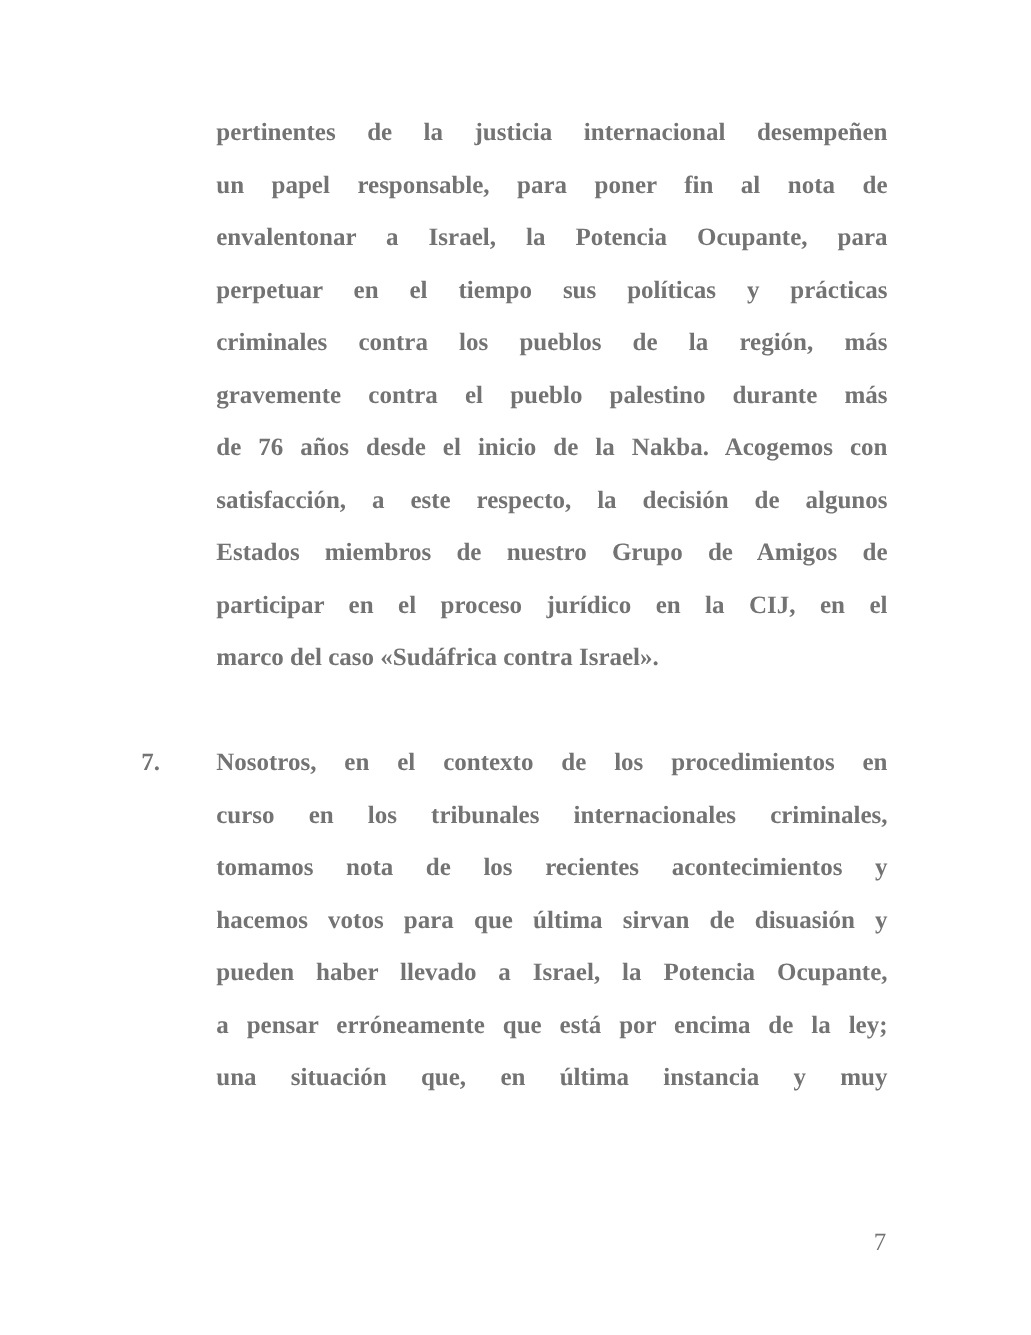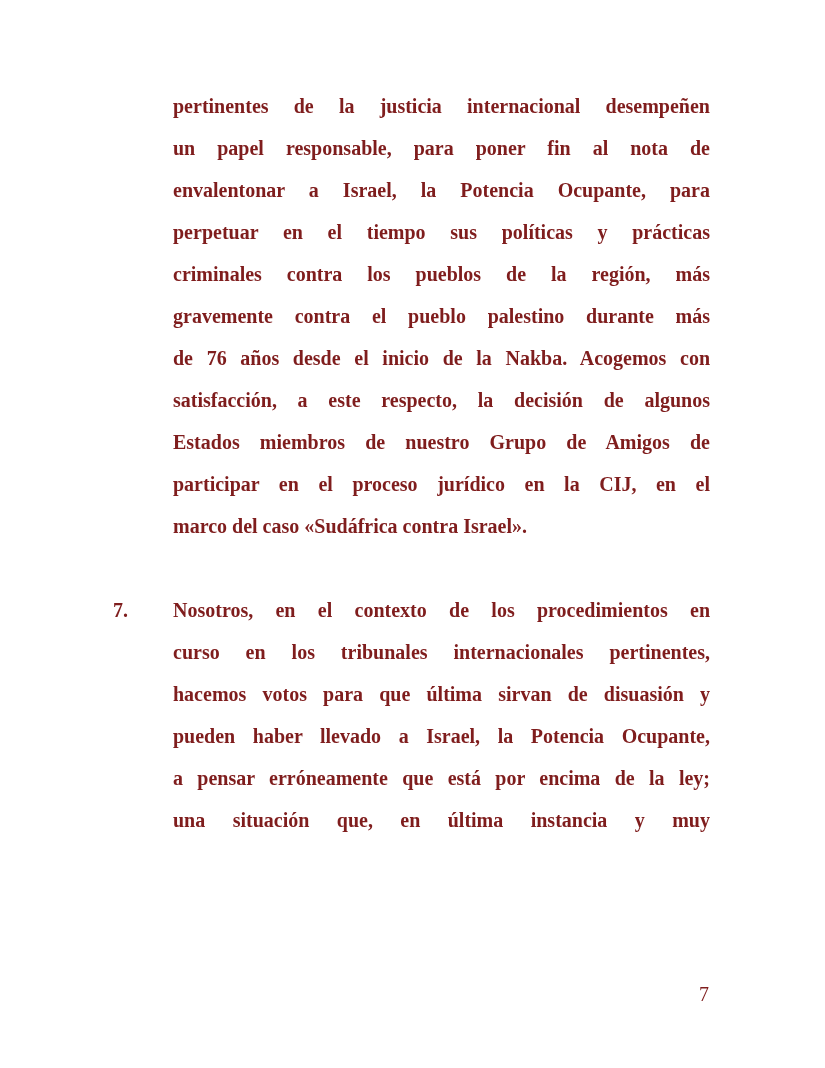--- a/index.html
+++ b/index.html
@@ -1,21 +1,21 @@
 <!DOCTYPE html>
 <html><head>
 <meta charset="utf-8">
 <style>
   html, body { margin: 0; padding: 0; }
   .page {
     position: relative;
     width: 825px;
     height: 1068px;
     background: #ffffff;
-    color: #7f1d1d;
+    color: #737373;
     font-family: "Liberation Serif", "DejaVu Serif", serif;
     overflow: hidden;
   }
   .content {
     position: absolute;
     left: 173px;
     top: 85px;
     width: 537px;
   }
   .para {
@@ -66,21 +66,22 @@
         <div class="line">gravemente contra el pueblo palestino durante más</div>
         <div class="line">de 76 años desde el inicio de la Nakba. Acogemos con</div>
         <div class="line">satisfacción, a este respecto, la decisión de algunos</div>
         <div class="line">Estados miembros de nuestro Grupo de Amigos de</div>
         <div class="line">participar en el proceso jurídico en la CIJ, en el</div>
         <div class="line final">marco del caso «Sudáfrica contra Israel».</div>
       </div>
       <div class="para">
         <span class="marker">7.</span>
         <div class="line">Nosotros, en el contexto de los procedimientos en</div>
-        <div class="line">curso en los tribunales internacionales pertinentes,</div>
+        <div class="line">curso en los tribunales internacionales criminales,</div>
+        <div class="line">tomamos nota de los recientes acontecimientos y</div>
         <div class="line">hacemos votos para que última sirvan de disuasión y</div>
         <div class="line">pueden haber llevado a Israel, la Potencia Ocupante,</div>
         <div class="line">a pensar erróneamente que está por encima de la ley;</div>
         <div class="line">una situación que, en última instancia y muy</div>
       </div>
     </div>
   <div class="page-number">7</div>
 </div>
 
 </body></html>

